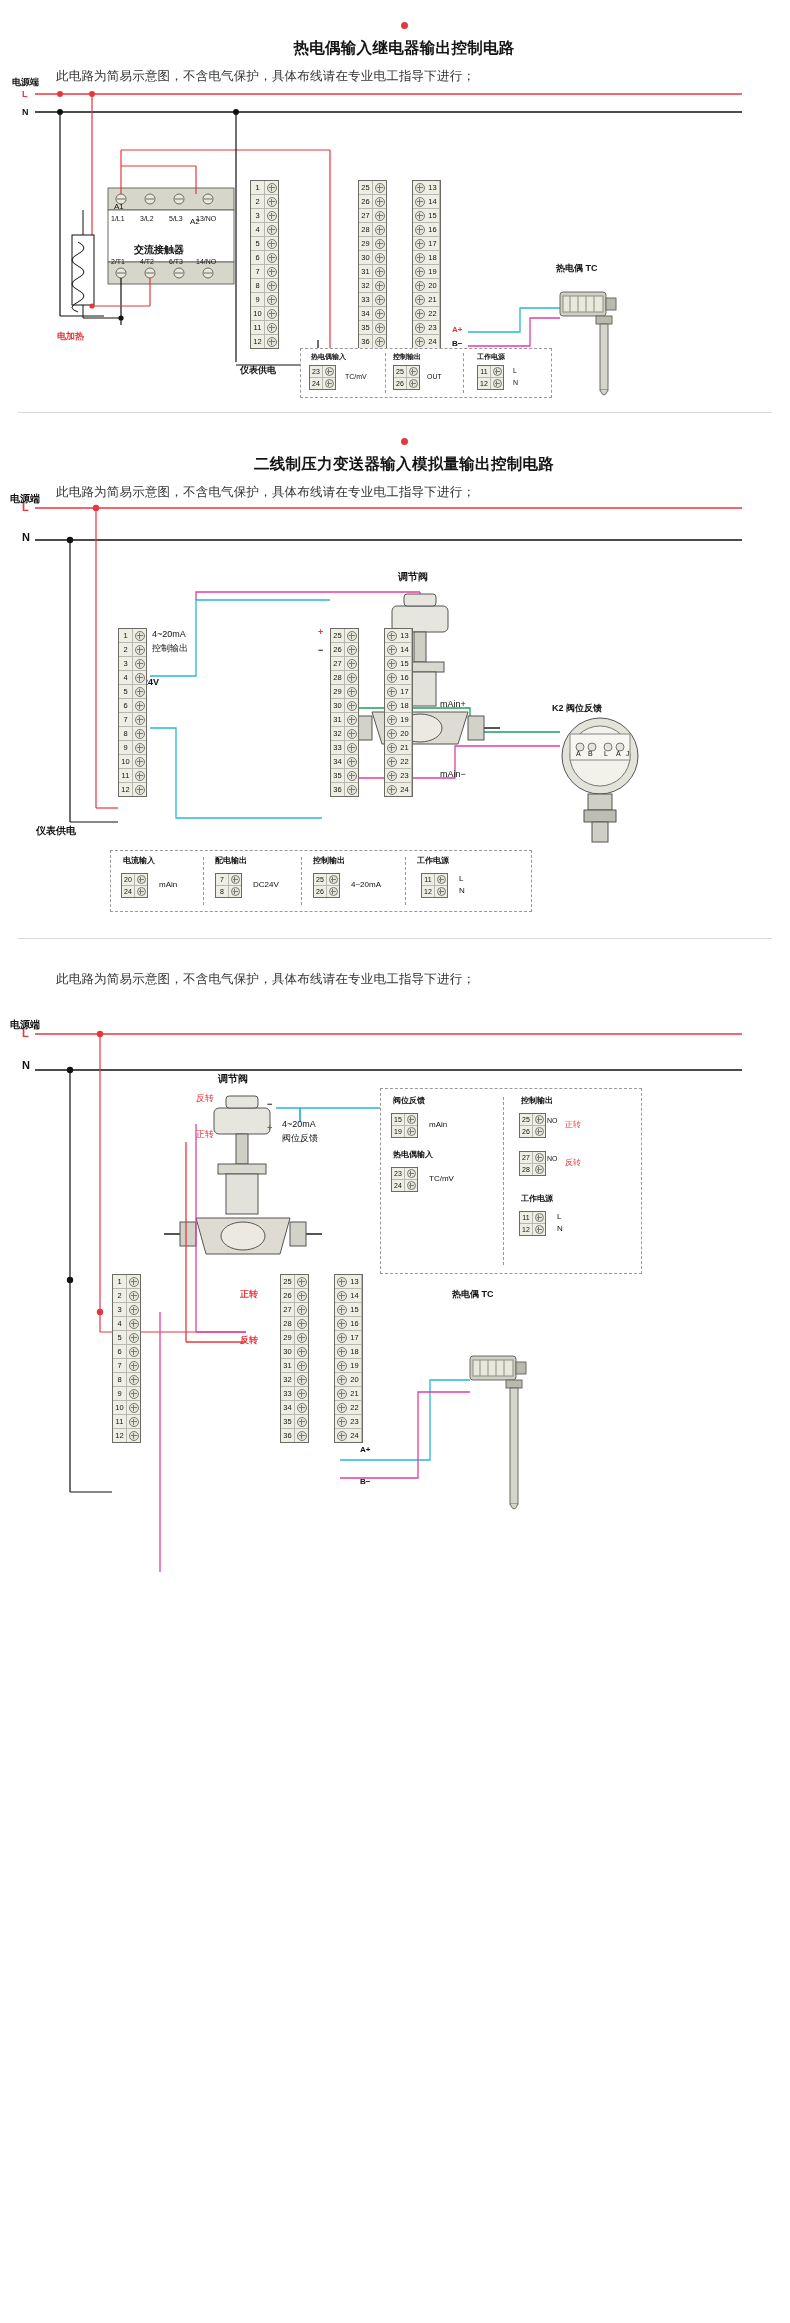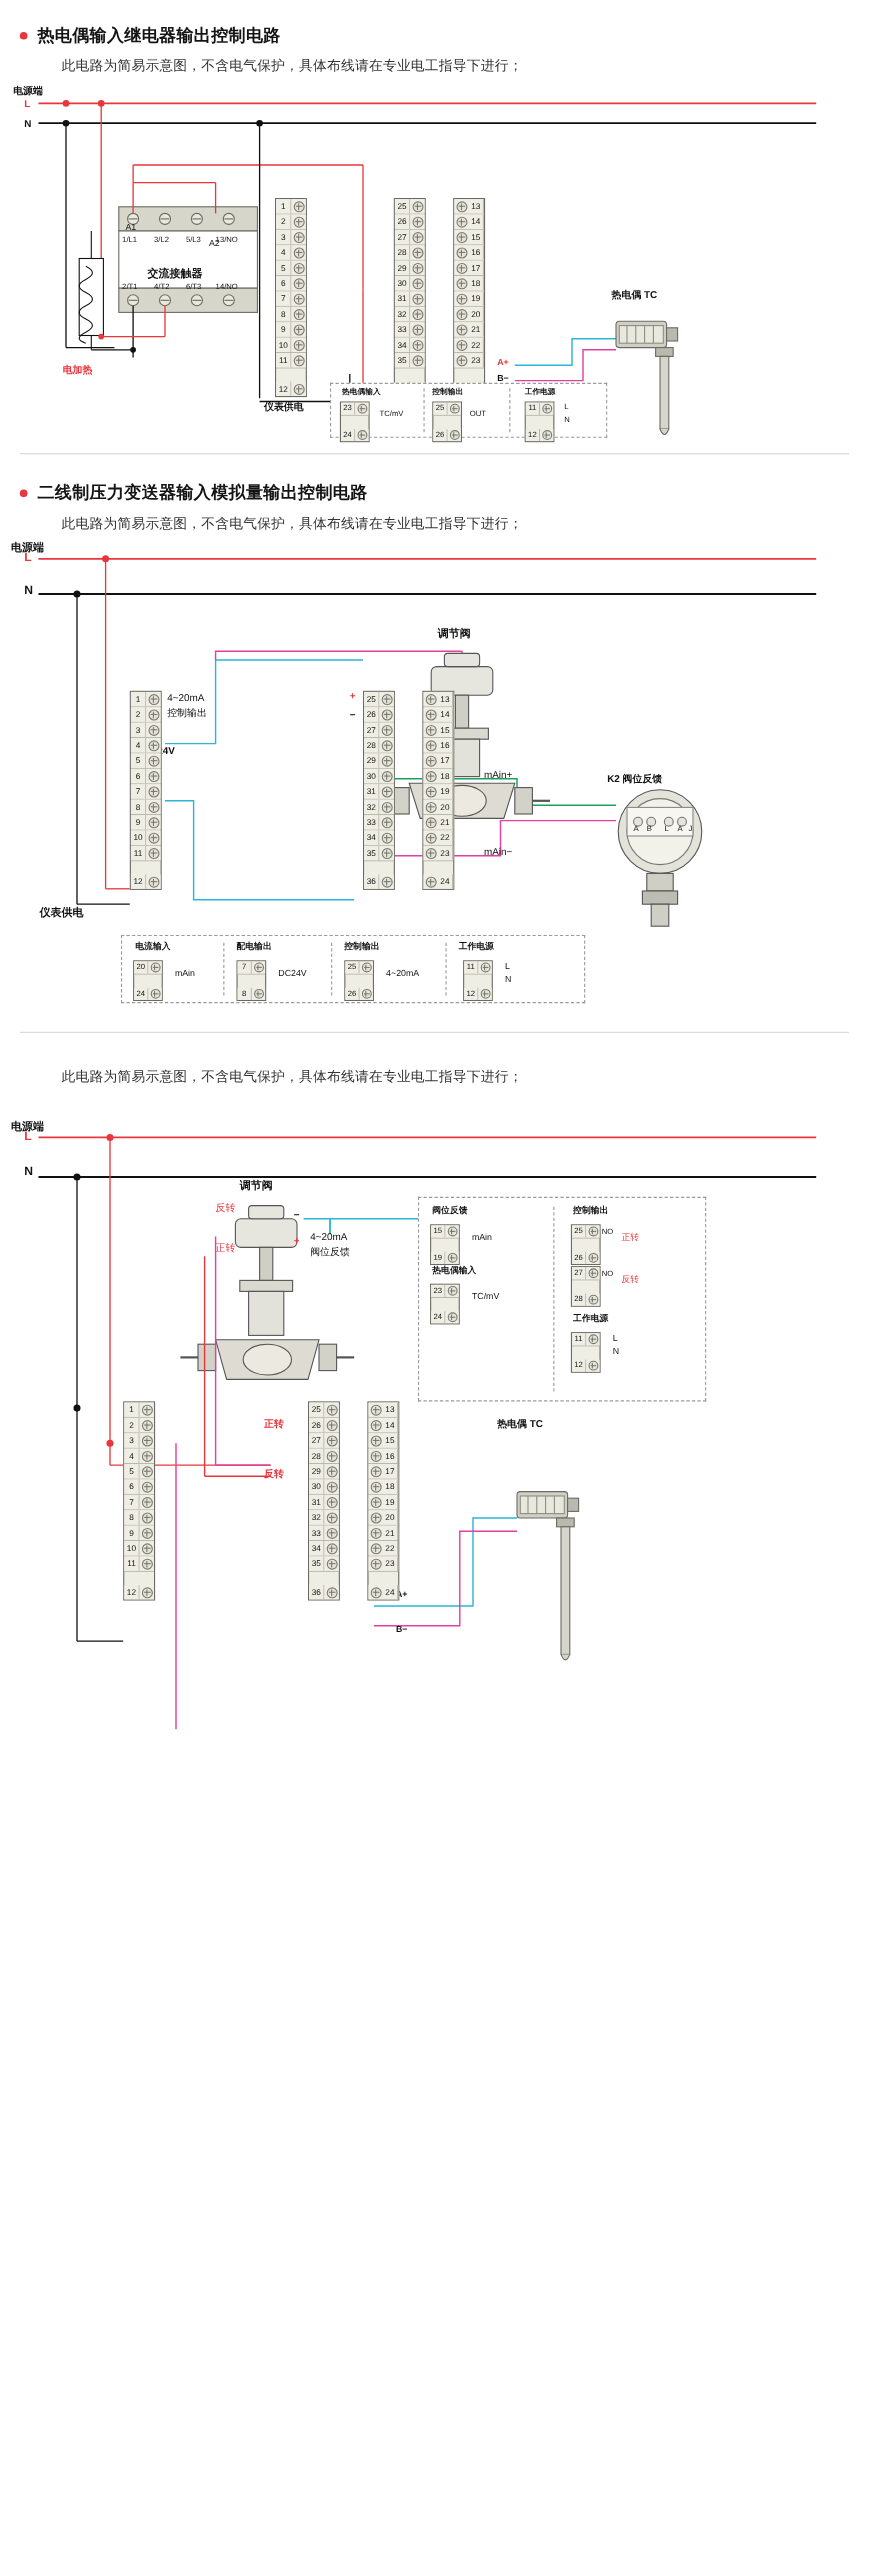--- a/index.html
+++ b/index.html
@@ -1,21 +1,21 @@
 <!DOCTYPE html>
 <html><head>
 <meta charset="utf-8">
 <style>
   html,body{margin:0;padding:0;background:#ffffff;}
   body{width:790px;font-family:"Liberation Sans","DejaVu Sans",sans-serif;color:#1a1a1a;}
   .page{position:relative;width:790px;height:2323px;overflow:hidden;}
 
   
   .section{position:absolute;left:0;width:790px;}
-  .sec-title{display:flex;align-items:center;gap:9px;margin-left:18px;}
+  .sec-title{display:flex;align-items:center;gap:9px;margin-left:18px;flex-direction:column;}
   .bullet{width:7px;height:7px;border-radius:50%;background:#e8363c;flex:0 0 auto;}
   .sec-title h2{font-size:15.5px;font-weight:bold;margin:0;color:#141414;letter-spacing:.3px;}
   .sec-sub{margin:9px 0 0 56px;font-size:12.5px;color:#333;letter-spacing:.2px;}
   .hr{position:absolute;left:18px;width:754px;height:1px;background:#d8d8d8;}
 
   
   .canvas{position:absolute;left:0;top:0;width:712px;}
   .canvas svg{display:block;}
 
   
@@ -23,21 +23,21 @@
   .lbl.b{font-weight:bold;}
   .lbl.red{color:#e8363c;}
   .lbl.s8{font-size:8px;}
   .lbl.s7{font-size:7px;}
   .lbl.s10{font-size:10px;}
   .lbl.s11{font-size:11px;font-weight:bold;}
 
   
   .tblock{position:absolute;border:1px solid #6b6b63;background:#efeee4;}
   .trow{display:flex;align-items:center;height:13px;border-bottom:1px solid #b9b8ad;}
-  .trow:last-child{border-bottom:none;margin-top:12px;}
+  .trow:last-child{border-bottom:none;}
   .tnum{width:13px;text-align:center;font-size:7.5px;color:#111;border-right:1px solid #b9b8ad;height:13px;line-height:13px;background:#efeee4;}
   .tscrew{width:13px;height:13px;display:flex;align-items:center;justify-content:center;background:#efeee4;}
   .tscrew i{display:block;width:8px;height:8px;border:1px solid #7a7a72;border-radius:50%;background:#e4e3d8;position:relative;}
   .tscrew i:after{content:"";position:absolute;left:1px;top:3px;width:6px;height:1px;background:#7a7a72;}
   .tscrew i:before{content:"";position:absolute;left:3px;top:1px;width:1px;height:6px;background:#7a7a72;}
 
   
   .legend{position:absolute;border:1px dashed #9a9a9a;background:#fff;}
   .legend .sep{position:absolute;border-left:1px dashed #9a9a9a;}
 

